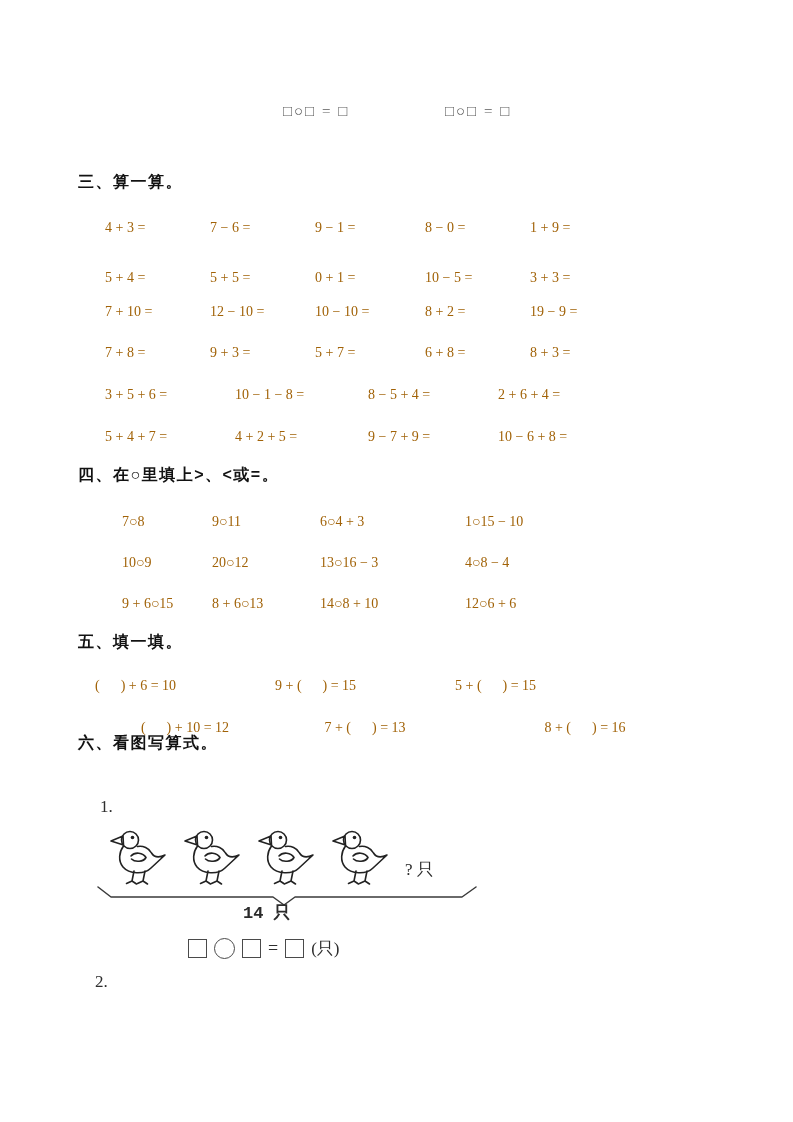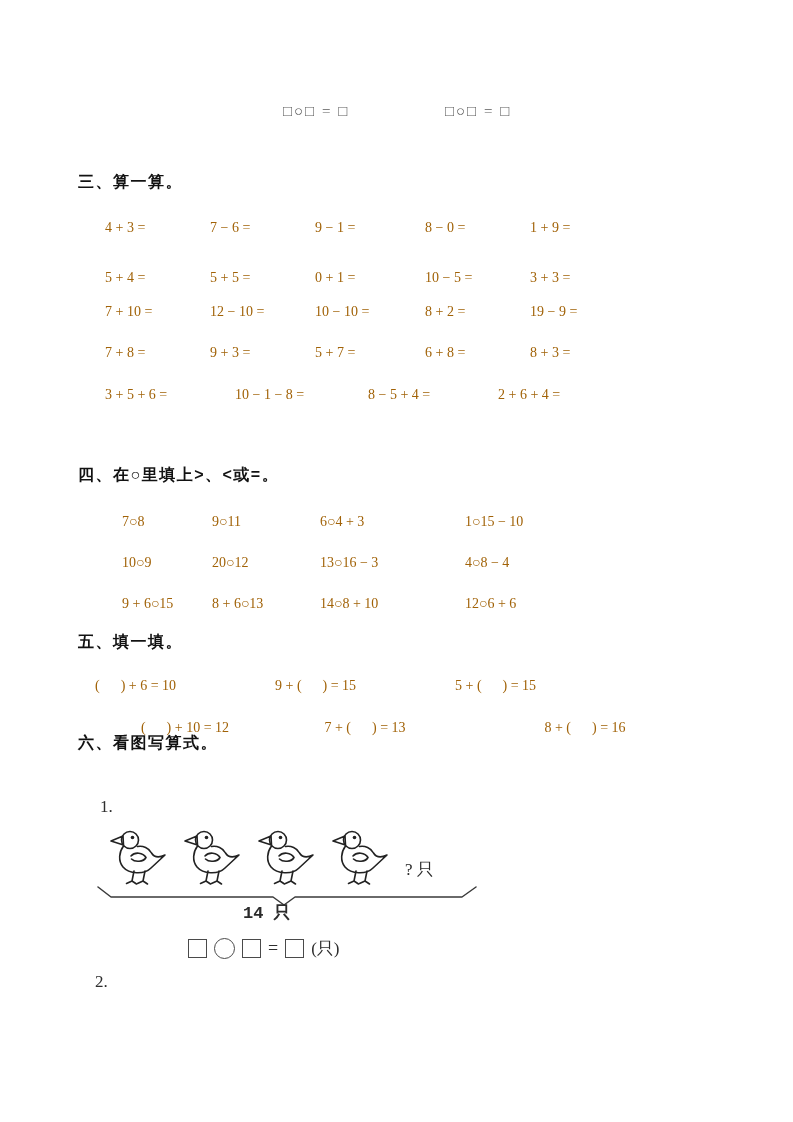--- a/index.html
+++ b/index.html
@@ -71,20 +71,26 @@
     <span class="prob">9 + 3 =</span>
     <span class="prob">5 + 7 =</span>
     <span class="prob">6 + 8 =</span>
     <span class="prob">8 + 3 =</span>
   </div>
   <div class="abs grid4" style="top:387px; left:105px;">
     <span class="prob">3 + 5 + 6 =</span>
     <span class="prob">10 − 1 − 8 =</span>
     <span class="prob">8 − 5 + 4 =</span>
     <span class="prob">2 + 6 + 4 =</span>
+  </div>
+  <div class="abs grid4" style="top:429px; left:105px;">
+    <span class="prob">5 + 4 + 7 =</span>
+    <span class="prob">4 + 2 + 5 =</span>
+    <span class="prob">9 − 7 + 9 =</span>
+    <span class="prob">10 − 6 + 8 =</span>
   </div>
 
   <div class="abs heading" style="top:465px; left:78px;">四、在○里填上&gt;、&lt;或=。</div>
 
   <div class="abs cmp" style="top:514px; left:122px;">
     <span class="prob">7○8</span>
     <span class="prob">9○11</span>
     <span class="prob">6○4 + 3</span>
     <span class="prob">1○15 − 10</span>
   </div>

